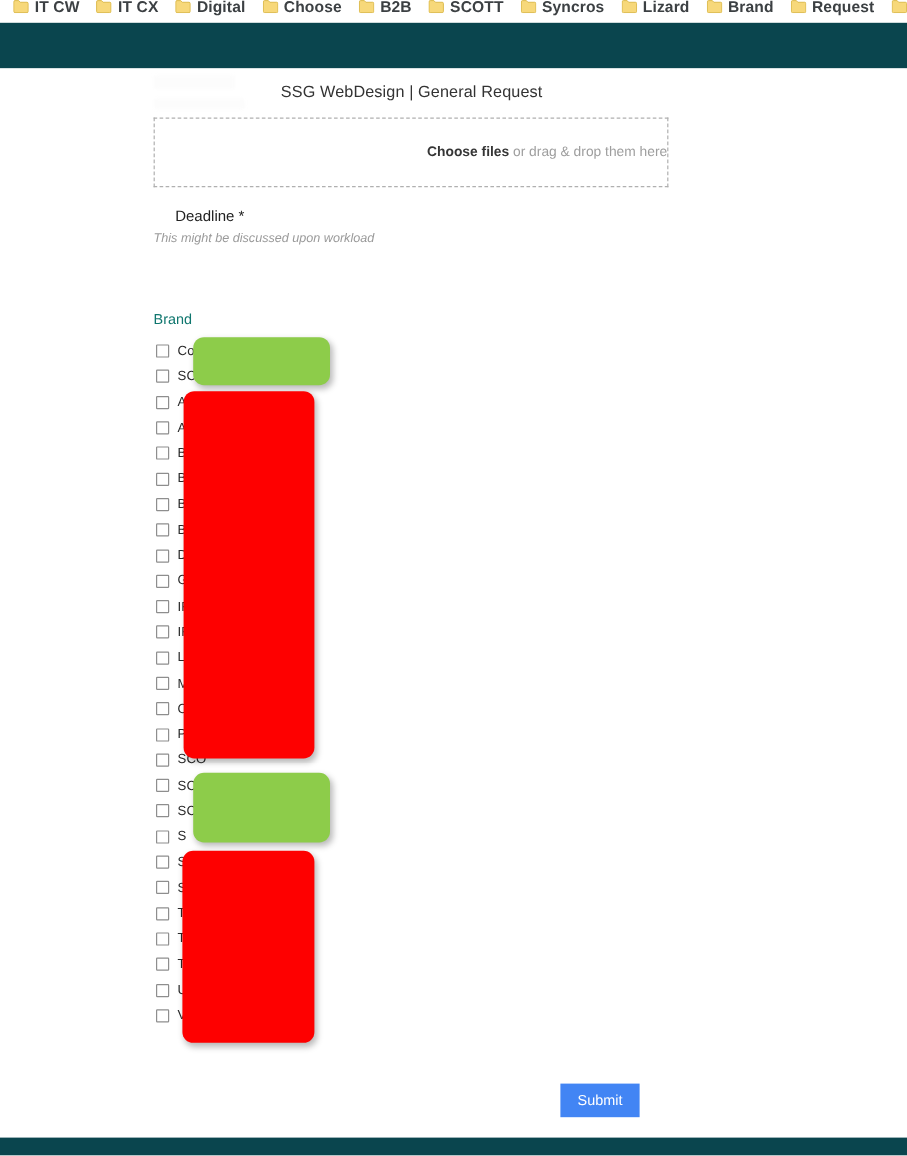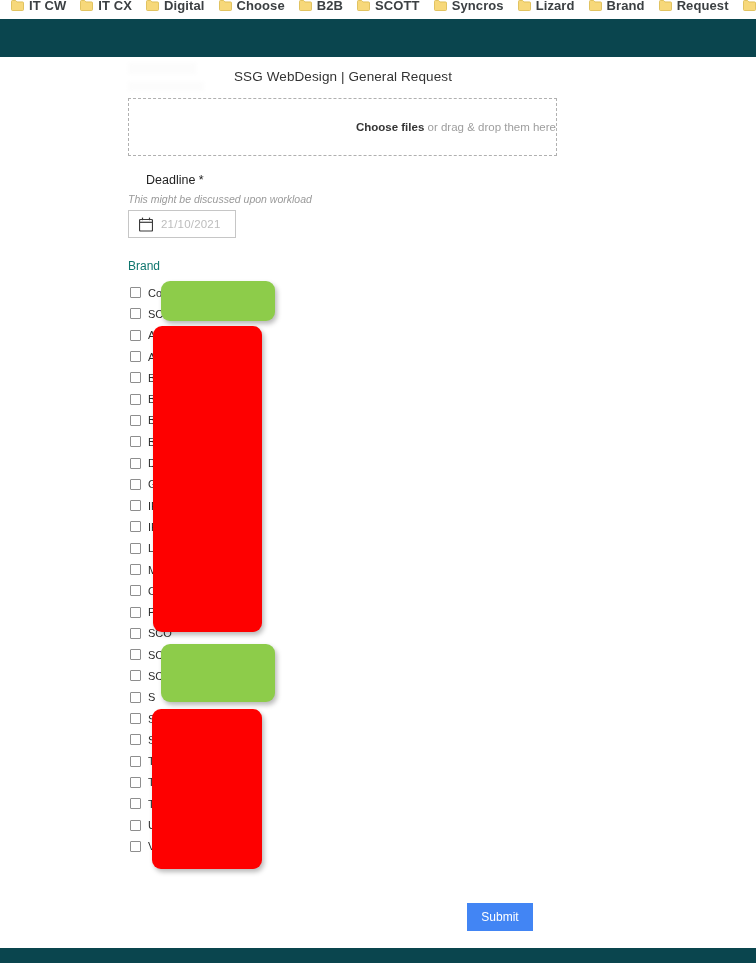--- a/index.html
+++ b/index.html
@@ -323,31 +323,20 @@
 
   <div class="dropzone">
     <div class="dropzone-text">
       <b>Choose files</b><span> or drag &amp; drop them here</span>
     </div>
   </div>
 
   <div class="field-label" style="top:116px;">Deadline *</div>
   <div class="field-hint" style="top:136px;font-style:italic;">This might be discussed upon workload</div>
 
-  <div class="date-input">
-    <span class="cal-icon">
-      <svg width="14" height="15" viewBox="0 0 14 15">
-        <rect x="0.5" y="2.5" width="13" height="11.5" rx="1" fill="none" stroke="#3a3a3a" stroke-width="1.2"></rect>
-        <line x1="0.5" y1="5.3" x2="13.5" y2="5.3" stroke="#3a3a3a" stroke-width="1.2"></line>
-        <line x1="3.5" y1="0.6" x2="3.5" y2="3.2" stroke="#3a3a3a" stroke-width="1.2"></line>
-        <line x1="10.5" y1="0.6" x2="10.5" y2="3.2" stroke="#3a3a3a" stroke-width="1.2"></line>
-      </svg>
-    </span>
-    <span class="date-value">21/10/2021</span>
-  </div>
 
   <div class="brand-heading">Brand</div>
   <div class="brand-list" id="brand-list">
       <div class="brand-item">
         <span class="cb"></span>
         <span class="brand-label">Com</span>
       </div>
       <div class="brand-item">
         <span class="cb"></span>
         <span class="brand-label">SCO</span>

